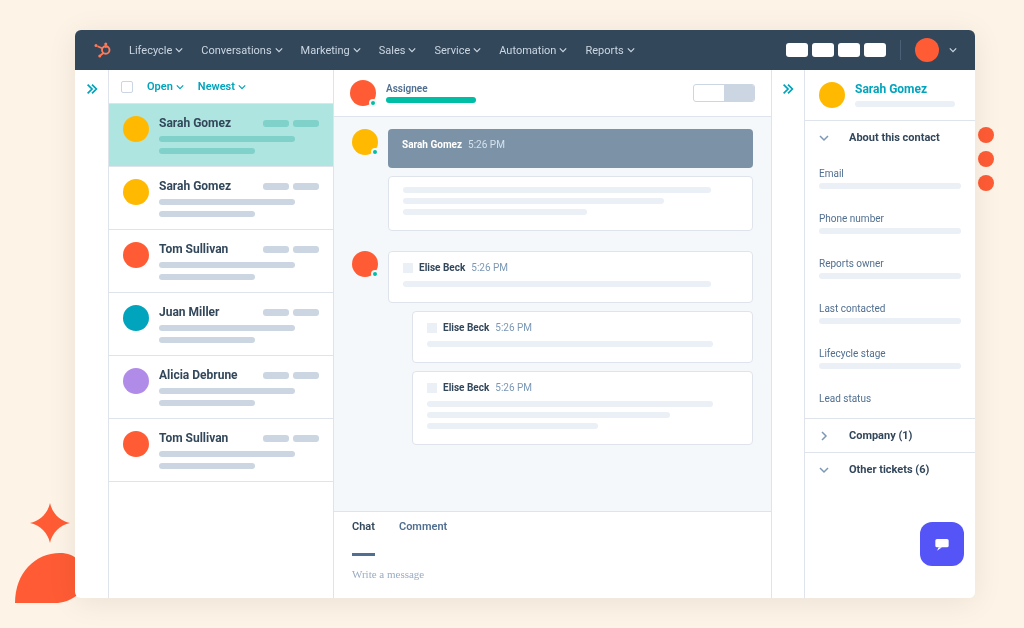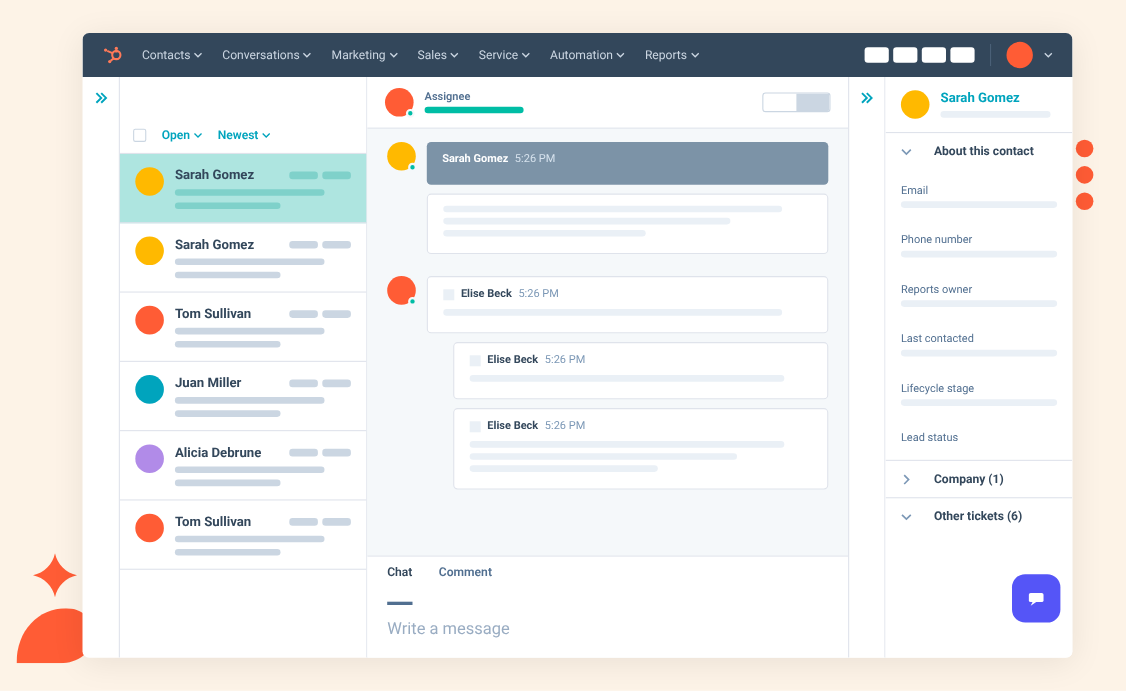--- a/index.html
+++ b/index.html
@@ -79,21 +79,20 @@
     display:flex;
     flex-direction:column;
   }
   .convo-filters {
     display:flex;
     align-items:flex-end;
     gap:14px;
     padding: 10px 12px;
     border-bottom:1px solid #dfe3eb;
     font-size:11px;
-    margin-top:36px;
   }
   .checkbox { width:12px; height:12px; border:1.5px solid #cbd6e2; border-radius:2px; }
   .filter-btn { color:#00a4bd; display:flex; align-items:center; gap:3px; font-weight:600; cursor:pointer; }
   .filter-btn svg { width:8px; height:8px; }
 
   .convo-item {
     padding: 12px 14px;
     border-bottom:1px solid #dfe3eb;
     display:flex;
     gap:10px;
@@ -162,22 +161,23 @@
     padding:8px 18px 0;
     display:flex;
     gap:24px;
     font-size:11px;
   }
   .ctab { color:#516f90; padding-bottom:20px; cursor:pointer; font-weight:600;}
   .ctab.active { color:#33475b; border-bottom:3px solid #516f90; }
   .composer-input {
     background:#fff;
     padding:12px 18px 18px;
-    font-size:15px;
+    font-size:11px;
     color:#99acc2;
+    font-family:Liberation Serif, serif;
   }
 
   
   .rail-right {
     width:34px;
     border-left:1px solid #dfe3eb;
     border-right:1px solid #dfe3eb;
     display:flex;
     justify-content:center;
     padding-top:12px;
@@ -247,21 +247,21 @@
         <circle cx="17" cy="4" r="2" fill="#ff7a59"></circle>
           <circle cx="4" cy="6" r="2" fill="#ff7a59"></circle>
           <circle cx="9" cy="20" r="2" fill="#ff7a59"></circle>
         <line x1="17" y1="6" x2="17" y2="9" stroke="#ff7a59" stroke-width="2.5"></line>
         <line x1="6" y1="7" x2="13" y2="10" stroke="#ff7a59" stroke-width="2.5"></line>
         <line x1="10" y1="19" x2="14" y2="16" stroke="#ff7a59" stroke-width="2.5"></line>
       </svg>
     </div>
     <div class="nav-items">
       <div class="nav-item">
-          <span>Contacts</span>
+          <span>Lifecycle</span>
           <svg viewBox="0 0 10 10">
             <path d="M1 3l4 4 4-4" fill="none" stroke="currentColor" stroke-width="1.5"></path>
           </svg>
         </div>
       <div class="nav-item">
           <span>Conversations</span>
           <svg viewBox="0 0 10 10">
             <path d="M1 3l4 4 4-4" fill="none" stroke="currentColor" stroke-width="1.5"></path>
           </svg>
         </div>

